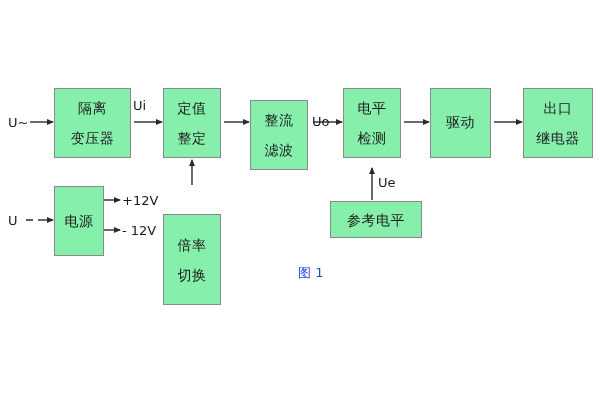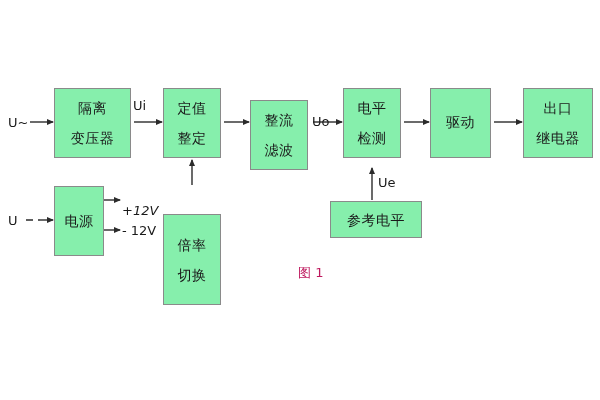--- a/index.html
+++ b/index.html
@@ -50,21 +50,21 @@
     position: absolute;
     font-size: 13px;
     white-space: nowrap;
     color: #1a1a1a;
     line-height: 1;
   }
   .caption {
     position: absolute;
     font-size: 13px;
     white-space: nowrap;
-    color: #be185d;
+    color: #1d4ed8;
     line-height: 1;
   }
   svg.arrows {
     position: absolute;
     left: 0;
     top: 0;
     width: 600px;
     height: 400px;
     pointer-events: none;
   }
@@ -142,18 +142,18 @@
 
   <div class="block single" style="left: 330px; top: 201px; width: 92px; height: 37px; border-color: rgb(138, 138, 138); color: rgb(26, 26, 26);">
     <span class="ln">参考电平</span>
   </div>
 
   <span class="lbl" style="left: 8px; top: 116px;">U~</span>
   <span class="lbl" style="left: 133px; top: 99px;">Ui</span>
   <span class="lbl" style="left: 312px; top: 115px;">Uo</span>
   <span class="lbl" style="left: 378px; top: 176px;">Ue</span>
   <span class="lbl" style="left: 8px; top: 214px;">U</span>
-  <span class="lbl" style="left: 122px; top: 204px; font-style: italic;">+12V</span>
+  <span class="lbl" style="left: 122px; top: 194px;">+12V</span>
   <span class="lbl" style="left: 122px; top: 224px;">- 12V</span>
 
   <span class="caption" style="left: 298px; top: 266px;">图 1</span>
 
 </div>
 
 </body></html>

